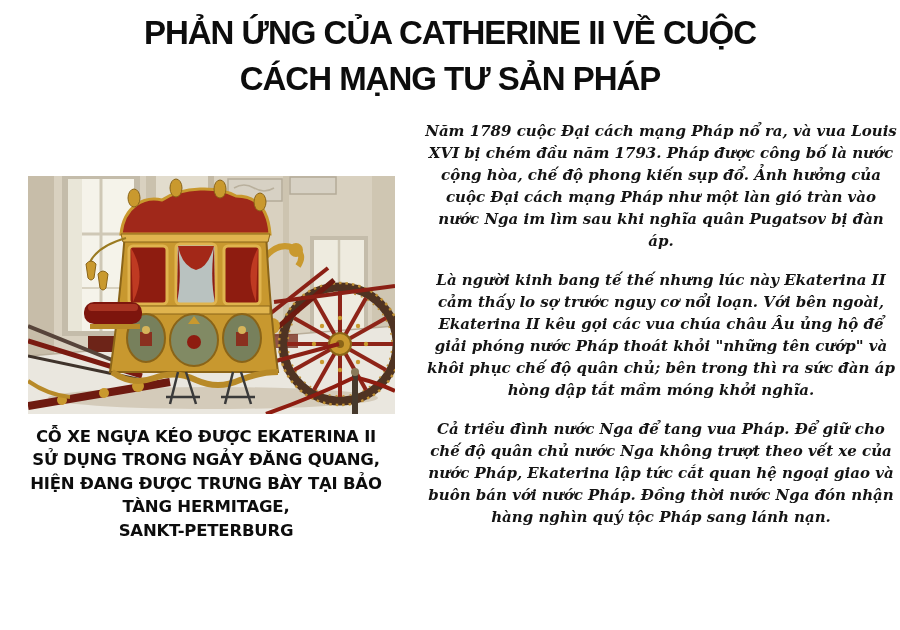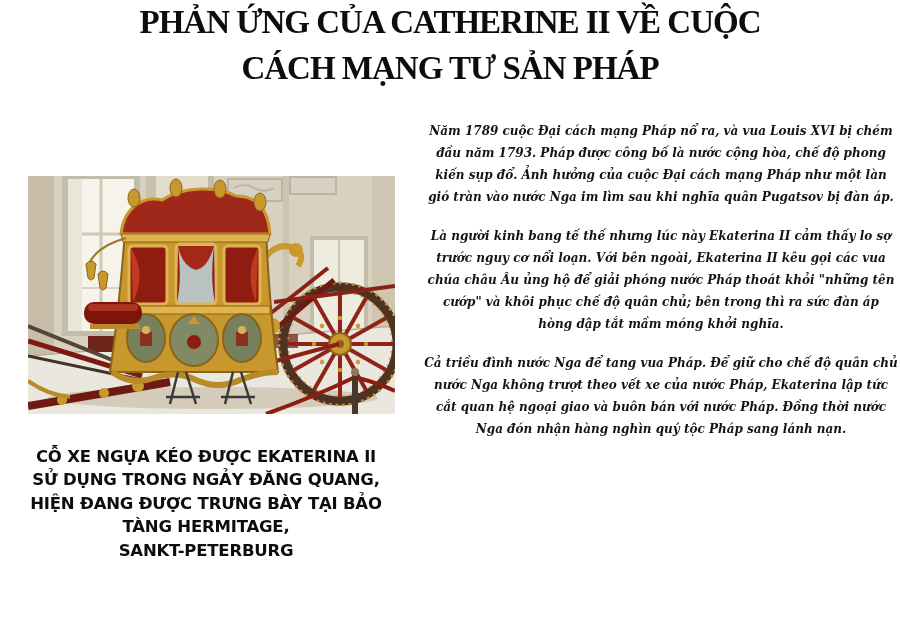--- a/index.html
+++ b/index.html
@@ -2,45 +2,45 @@
 <html><head>
 <meta charset="utf-8">
 <style>
   html,body{margin:0;padding:0;}
   body{
     width:900px;height:630px;position:relative;overflow:hidden;
     background:#ffffff;color:#111;
     font-family:"DejaVu Sans",sans-serif;
   }
   .title{
-    position:absolute;top:0;left:0;width:900px;margin:0;
+    position:absolute;top:10px;left:0;width:900px;margin:0;
     text-align:center;white-space:pre-line;
-    font-family:Liberation Serif, serif;
+    font-family:Liberation Sans, sans-serif;
     font-weight:bold;font-size:33px;line-height:1.38;letter-spacing:-1px;
     color:#0d0d0d;
   }
   .photo{
     position:absolute;left:28px;top:176px;width:367px;height:238px;margin:0;
   }
   .photo svg{display:block;}
   .caption{
-    position:absolute;left:8px;top:445px;width:396px;
+    position:absolute;left:8px;top:425px;width:396px;
     text-align:center;white-space:pre-line;
     font-family:"DejaVu Sans",sans-serif;
     font-weight:bold;font-size:16.5px;line-height:1.42;letter-spacing:-0.2px;
     color:#0d0d0d;
   }
   .article{
     position:absolute;left:424px;top:120px;width:474px;
   }
   .article p{
     margin:0 0 17px 0;text-align:center;
     font-family:"DejaVu Serif",serif;
     font-style:italic;font-weight:bold;
-    font-size:12px;line-height:22px;color:#141414;
+    font-size:15px;line-height:22px;color:#141414;
   }
 </style>
 </head>
 <body>
 
 <h1 class="title">PHẢN ỨNG CỦA CATHERINE II VỀ CUỘC
 CÁCH MẠNG TƯ SẢN PHÁP</h1>
 
 <figure class="photo">
   <svg viewBox="0 0 367 238" width="367" height="238" xmlns="http://www.w3.org/2000/svg">

